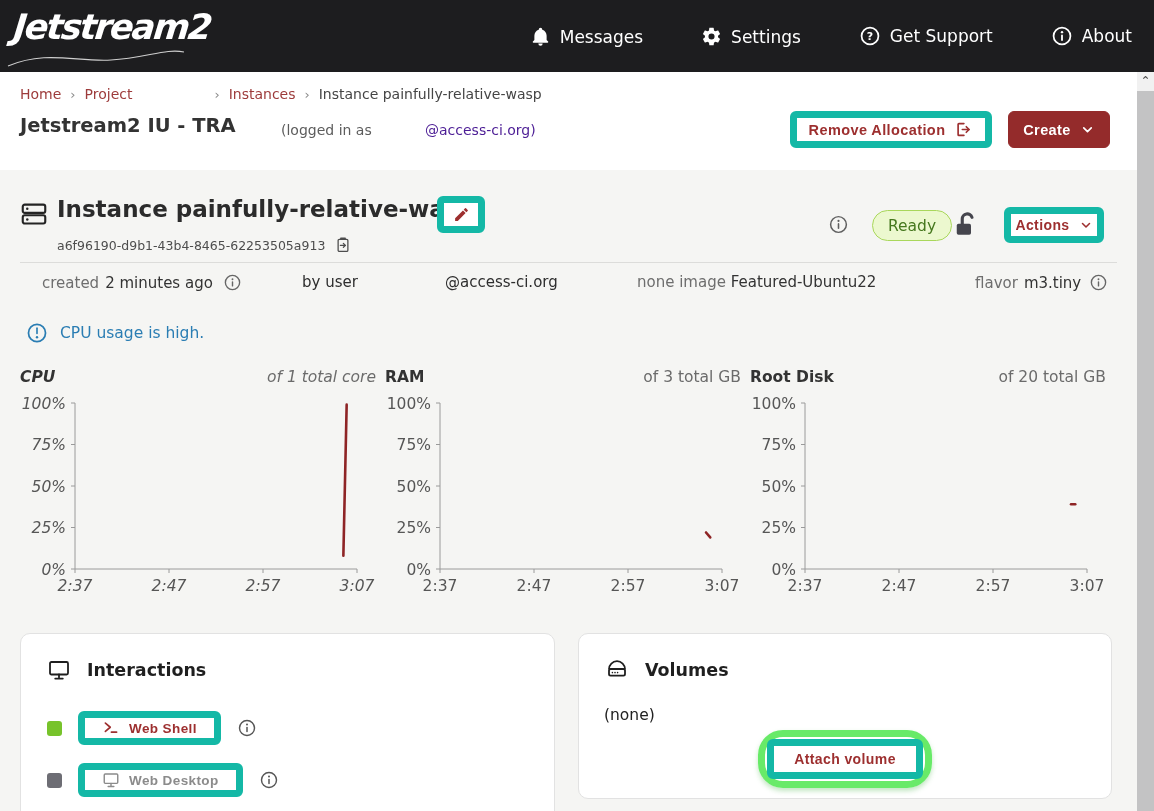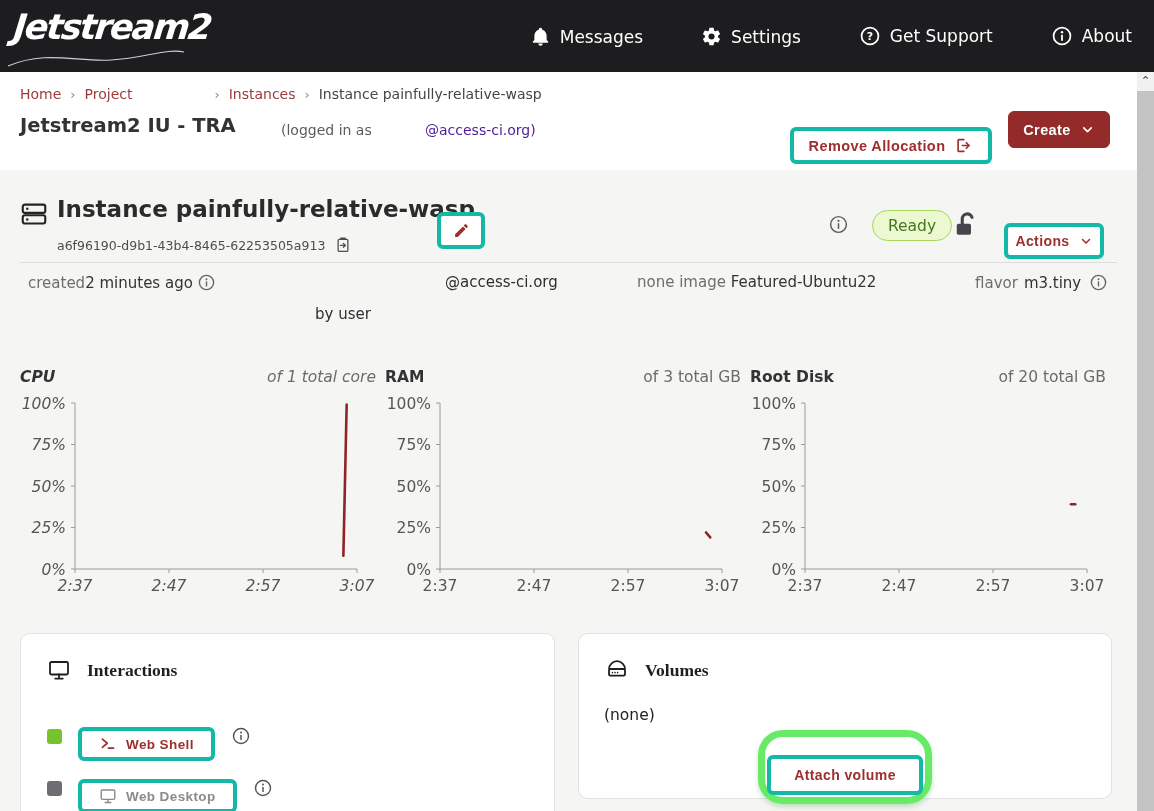--- a/index.html
+++ b/index.html
@@ -24,54 +24,54 @@
   .band1 { position:absolute; top:72px; left:0; width:1137px; height:98px; background:#fff; }
   .breadcrumb { position:absolute; top:14px; left:20px; display:flex; align-items:center; gap:9px; font-size:14px; }
   .crumb-link { color:#9d3b3b; cursor:pointer; }
   .crumb-sep { color:#8a8a8a; font-size:13px; }
   .crumb-current { color:#454545; }
   .crumb-gap { width:64px; }
   .alloc-title { position:absolute; top:42px; left:20px; font-size:19.5px; font-weight:600; color:#333; }
   .logged-prefix { position:absolute; top:50px; left:281px; font-size:14px; color:#5c5c5c; }
   .logged-user { position:absolute; top:50px; left:425px; font-size:14px; color:#4c1d95; }
   .btn { display:inline-flex; align-items:center; justify-content:center; gap:9px; border-radius:6px; cursor:pointer; font-weight:bold; letter-spacing:.4px; }
-  .btn-outline { background:#fff; border:4px solid #14b8a6; color:#9d2f2f;margin-top:16px; }
+  .btn-outline { background:#fff; border:7px solid #14b8a6; color:#9d2f2f; }
   .btn-filled { background:#942b2b; border:1px solid #942b2b; color:#fff; }
   .remove-btn { position:absolute; top:39px; left:790px; width:202px; height:37px; font-size:14.5px; }
   .create-btn { position:absolute; top:39px; left:1008px; width:102px; height:37px; font-size:14.5px; }
   
   .band2 { position:absolute; top:170px; left:0; width:1137px; height:641px; background:#f5f5f3; }
   .server-icon { position:absolute; left:19px; top:28px; }
   .instance-title { position:absolute; left:57px; top:26px; font-size:23px; color:#2b2b2b; }
   .edit-btn { position:absolute; left:437px; top:26px; width:48px; height:37px; }
   .uuid { position:absolute; left:57px; top:66px; font-size:12.5px; color:#4d4d4d; display:flex; align-items:center; gap:9px; }
   .info-icon-btn { position:absolute; left:828px; top:44px; cursor:pointer; }
   .ready-pill { position:absolute; left:872px; top:40px; height:31px; padding:0 15px; display:flex; align-items:center; background:#ecf8cf; border:1px solid #a9d75b; border-radius:16px; color:#46781e; font-size:15.5px; }
   .lock-icon { position:absolute; left:951px; top:40px; cursor:pointer; }
   .actions-btn { position:absolute; left:1004px; top:37px; width:100px; height:36px; font-size:14px; }
   .hdr-divider { position:absolute; left:20px; top:92px; width:1097px; border-top:1px solid #dcdcda; }
   
   .meta { position:absolute; top:103px; font-size:15px; }
   .meta .lab { color:#6e6e6e; } .meta .val { color:#333; }
-  .meta-created { left:28px; display:flex; align-items:center; }
-  .meta-byuser { left:315px;margin-top:32px; } .meta-byval { left:445px; }
+  .meta-created { left:42px; display:flex; gap:6px; align-items:center; }
+  .meta-byuser { left:302px; } .meta-byval { left:445px; }
   .meta-image { left:637px; } .meta-flavor { left:975px; display:flex; gap:6px; align-items:center; }
   
   .alert { position:absolute; left:26px; top:152px; display:flex; align-items:center; gap:12px; color:#2a7db3; font-size:15.5px; }
   
   .chart { position:absolute; top:198px; width:356px; }
   .chart-cpu { left:20px;font-style:italic; } .chart-ram { left:385px; } .chart-disk { left:750px; }
   .chart-head { display:flex; justify-content:space-between; align-items:baseline; height:24px; }
   .chart-title { font-size:15.5px; font-weight:bold; color:#333; }
   .chart-cap { font-size:15.5px; color:#6b6b6b; }
   
   .card { position:absolute; background:#fff; border:1px solid #e2e2e2; border-radius:10px; }
   .card-interactions { left:20px; top:463px; width:535px; height:420px; }
   .card-volumes { left:578px; top:463px; width:534px; height:166px; }
-  .card-head { position:absolute; left:26px; top:24px; display:flex; align-items:center; gap:16px; font-size:17.5px; font-weight:bold; color:#1f1f1f;font-family:Liberation Serif, serif; }
+  .card-head { position:absolute; left:26px; top:24px; display:flex; align-items:center; gap:16px; font-size:17.5px; font-weight:bold; color:#1f1f1f; }
   .inter-row { position:absolute; left:26px; display:flex; align-items:center; gap:16px; }
   .row-shell { top:77px; } .row-desktop { top:129px; }
   .status-dot { width:15px; height:15px; border-radius:3px; }
   .inter-btn { height:34px; padding:0 17px; font-size:13.5px; }
   .inter-btn.disabled { color:#8b8b8b;align-items:center; }
   .none-text { position:absolute; left:25px; top:72px; font-size:15.5px; color:#222; }
   .highlight-ring { position:absolute; left:179px; top:96px; border:7px solid #68ea68; border-radius:25px; padding:2px; box-shadow:0 3px 5px rgba(120,200,120,.45); }
   .attach-btn { width:156px; height:40px; font-size:14px; }
   svg { display:block; }
 </style>
@@ -217,20 +217,28 @@
   <div class="meta meta-flavor">
     <span class="lab">flavor</span>
     <span class="val">m3.tiny</span>
     <svg width="19" height="19" viewBox="0 0 24 24" style="margin-left:2px">
       <circle cx="12" cy="12" r="9" fill="none" stroke="#666" stroke-width="1.7"></circle>
       <circle cx="12" cy="7.9" r="1.2" fill="#666"></circle>
         <rect x="11.1" y="10.4" width="1.8" height="6.8" rx=".9" fill="#666"></rect>
     </svg>
   </div>
 
+  <div class="alert">
+    <svg width="22" height="22" viewBox="0 0 24 24">
+      <circle cx="12" cy="12" r="9.3" fill="none" stroke="#2a7db3" stroke-width="1.9"></circle>
+      <rect x="11.1" y="5.8" width="1.8" height="7.6" rx=".9" fill="#2a7db3"></rect>
+      <circle cx="12" cy="16.6" r="1.3" fill="#2a7db3"></circle>
+    </svg>
+    <span>CPU usage is high.</span>
+  </div>
 
   <div class="chart chart-cpu">
     <div class="chart-head">
       <span class="chart-title">CPU</span>
       <span class="chart-cap">of 1 total core</span>
     </div>
     <svg width="356" height="208" viewBox="0 0 356 208">
         <line x1="55" y1="11" x2="55" y2="177" stroke="#9a9a9a" stroke-width="1"></line>
         <line x1="55" y1="177" x2="337" y2="177" stroke="#9a9a9a" stroke-width="1"></line>
         <line x1="51" y1="11" x2="55" y2="11" stroke="#9a9a9a" stroke-width="1"></line>

